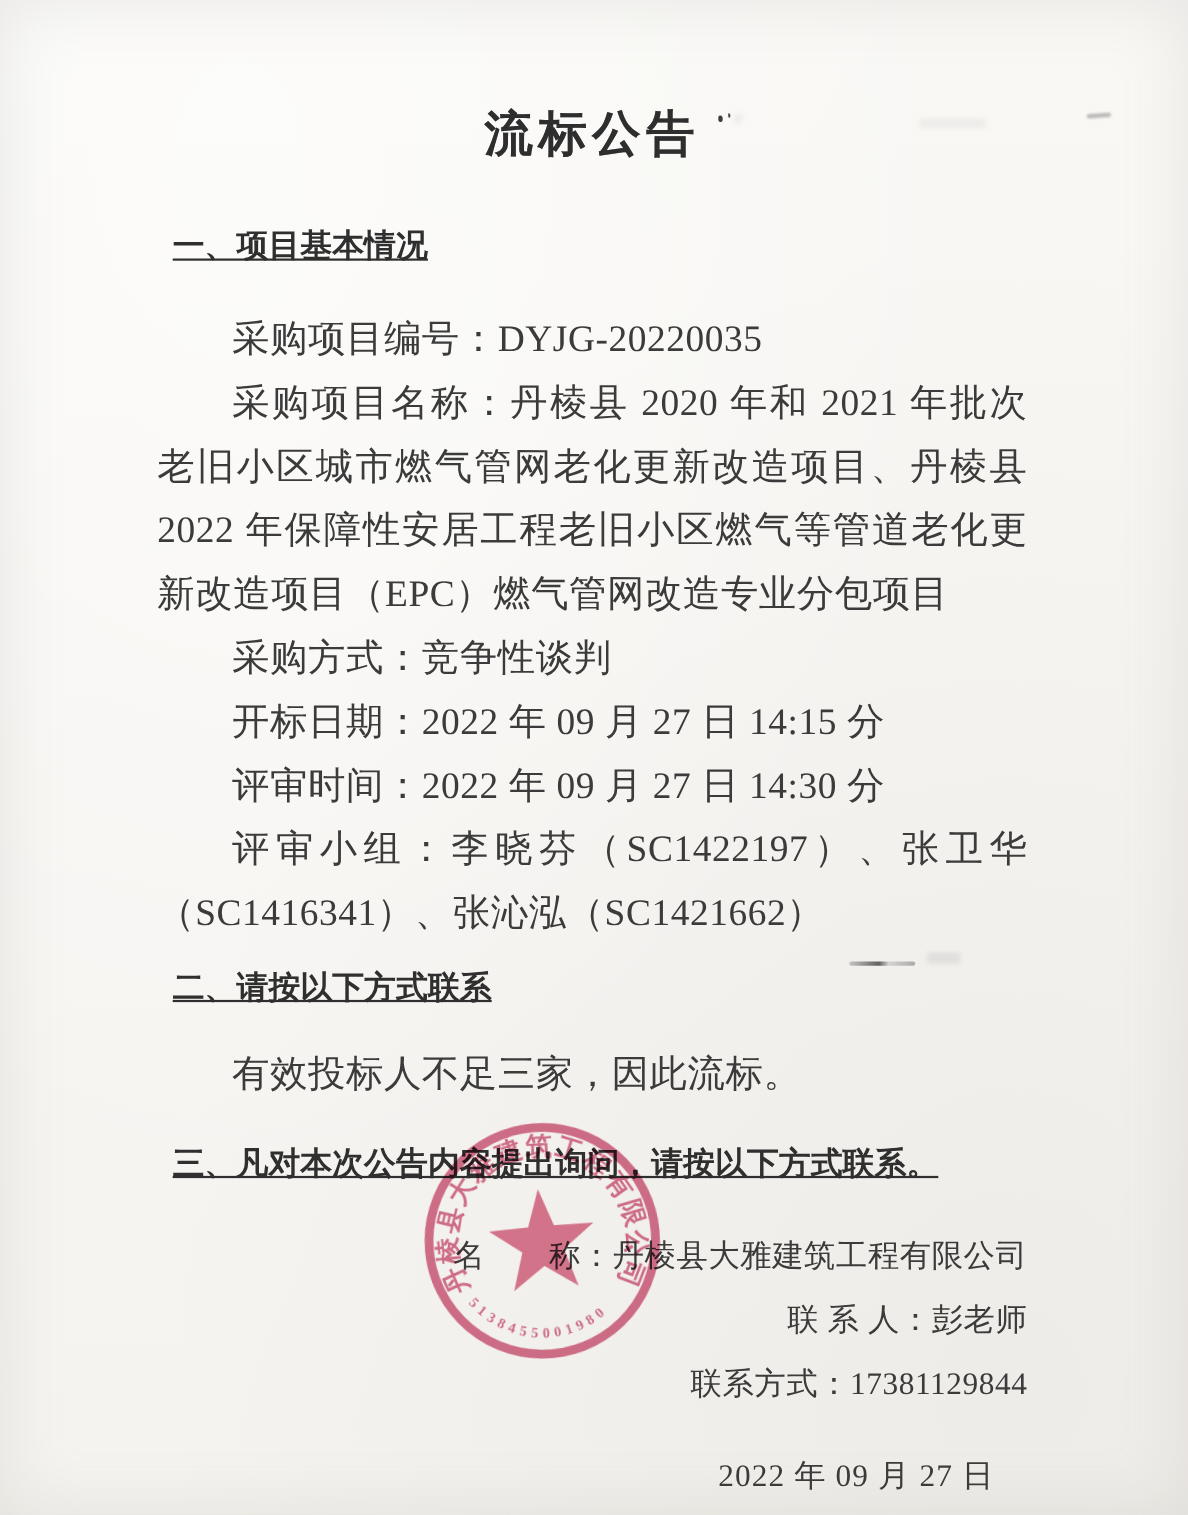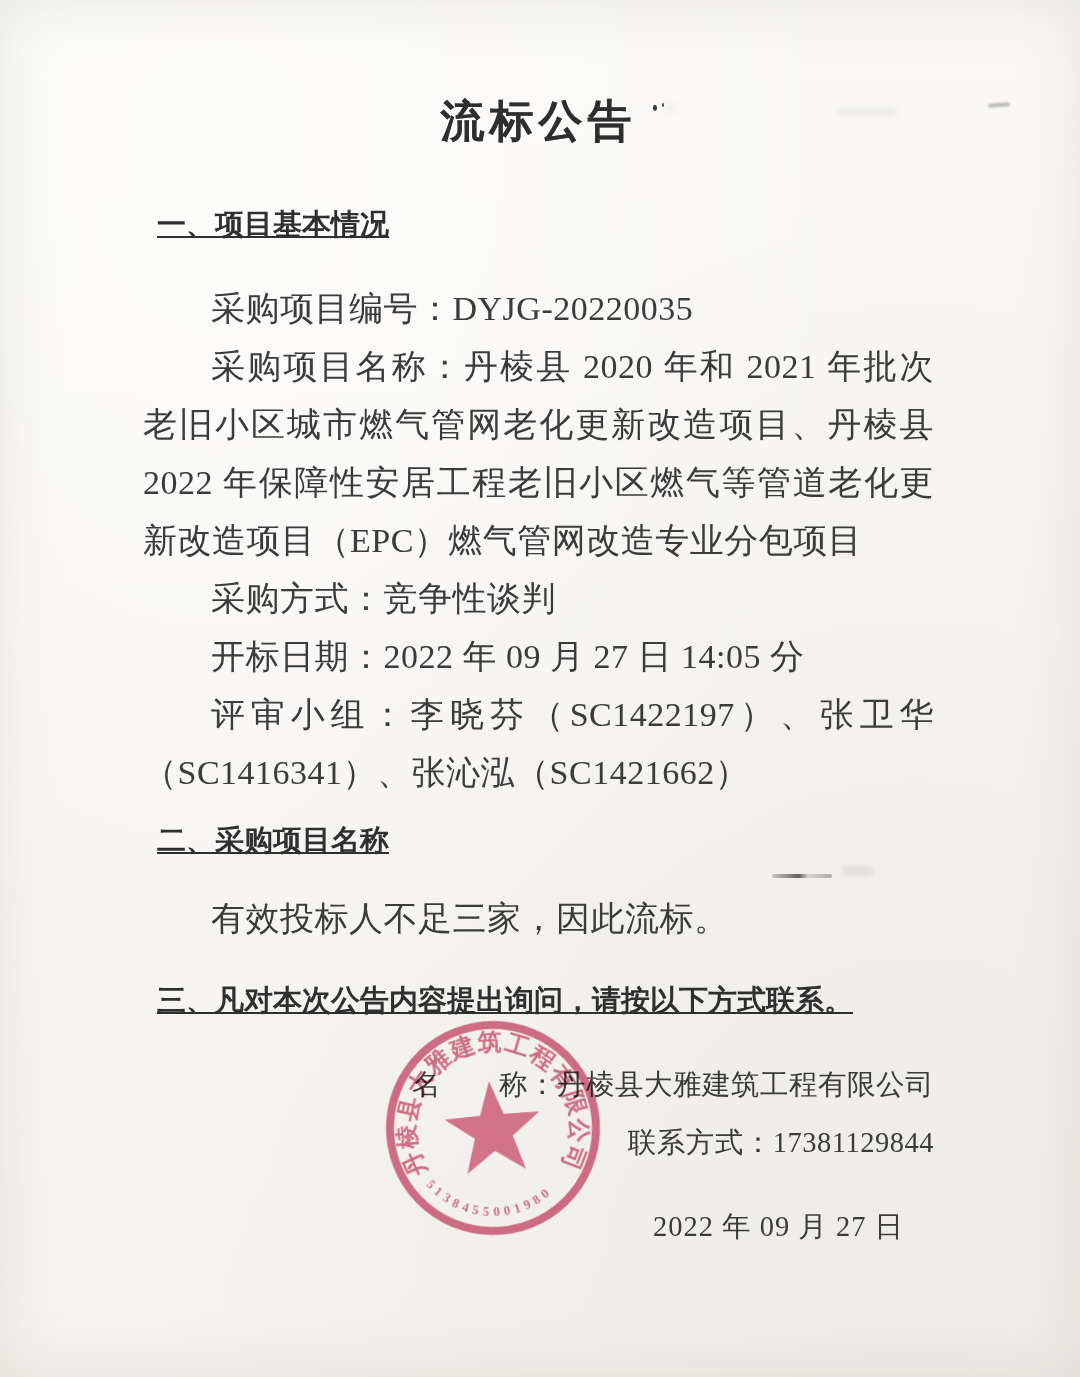--- a/index.html
+++ b/index.html
@@ -88,30 +88,34 @@
 
 <div class="page">
   <div class="content">
 
     <h1 class="doc-title">流标公告</h1>
 
     <h2 class="sec-heading s1">一、项目基本情况</h2>
     <p class="body-par">采购项目编号：DYJG-20220035</p>
     <p class="body-par">采购项目名称：丹棱县 2020 年和 2021 年批次老旧小区城市燃气管网老化更新改造项目、丹棱县 2022 年保障性安居工程老旧小区燃气等管道老化更新改造项目（EPC）燃气管网改造专业分包项目</p>
     <p class="body-par">采购方式：竞争性谈判</p>
-    <p class="body-par">开标日期：2022 年 09 月 27 日 14:05 分</p>
+    <p class="body-par">开标日期：2022 年 09 月 27 日 14:15 分</p>
+    <p class="body-par">评审时间：2022 年 09 月 27 日 14:30 分</p>
     <p class="body-par">评审小组：李晓芬（SC1422197）、张卫华（SC1416341）、张沁泓（SC1421662）</p>
 
-    <h2 class="sec-heading s2">二、采购项目名称</h2>
+    <h2 class="sec-heading s2">二、请按以下方式联系</h2>
     <p class="body-par loose">有效投标人不足三家，因此流标。</p>
 
     <h2 class="sec-heading s3">三、凡对本次公告内容提出询问，请按以下方式联系。</h2>
 
     <div class="contact-line">
       <span class="contact-label">名　　称：</span><span class="contact-value">丹棱县大雅建筑工程有限公司</span>
+    </div>
+    <div class="contact-line">
+      <span class="contact-label">联 系 人：</span><span class="contact-value">彭老师</span>
     </div>
     <div class="contact-line">
       <span class="contact-label">联系方式：</span><span class="contact-value">17381129844</span>
     </div>
 
     <div class="date-line">2022 年 09 月 27 日</div>
   </div>
 
   <svg class="seal" viewBox="0 0 230 230" aria-hidden="true">
     <defs>

